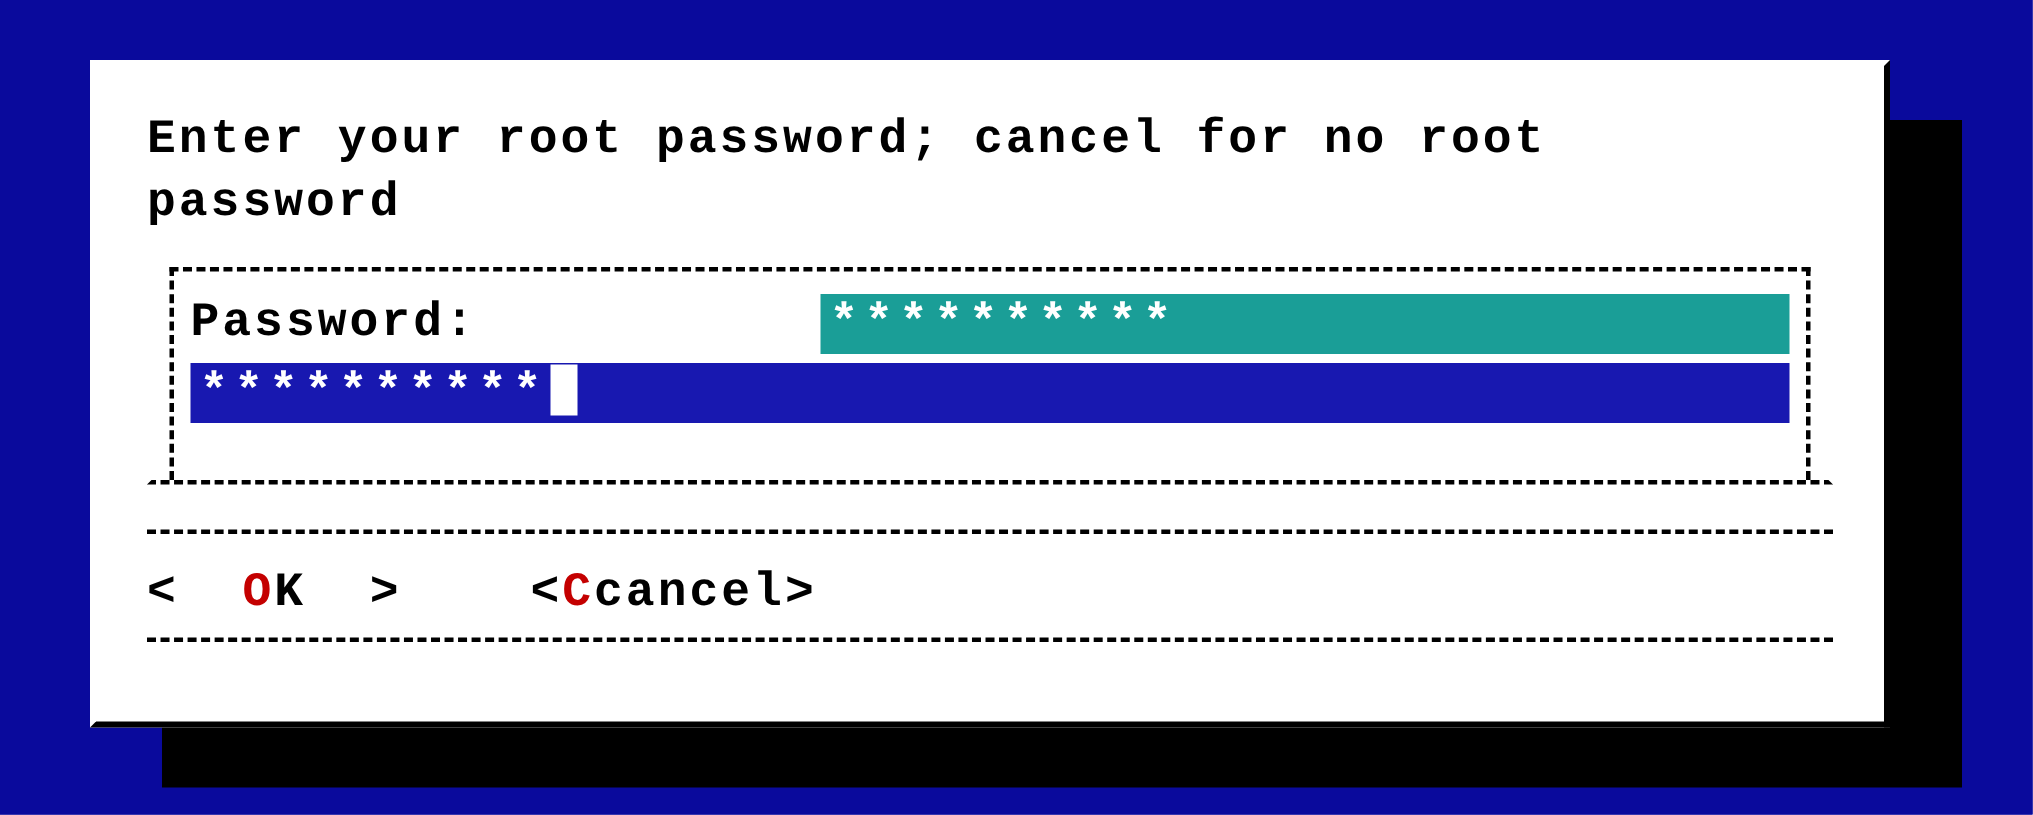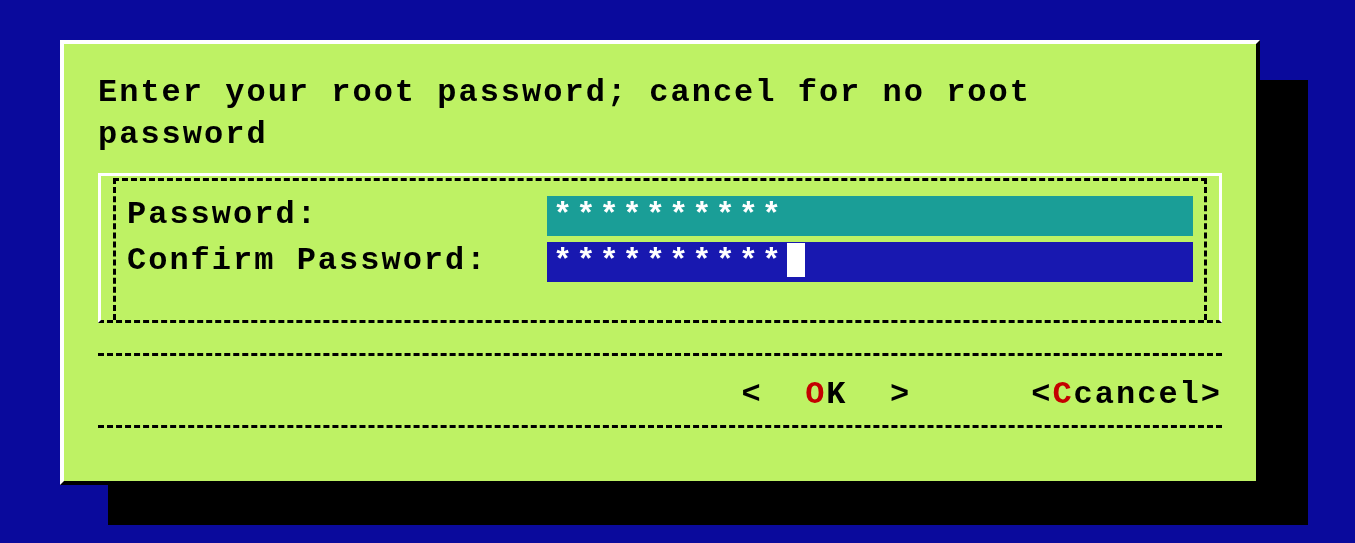--- a/index.html
+++ b/index.html
@@ -24,21 +24,21 @@
     width: 1200px;
     height: 445px;
     background: #000000;
   }
   .dialog {
     position: absolute;
     left: 60px;
     top: 40px;
     width: 1200px;
     height: 445px;
-    background: #bef264;
+    background: #ffffff;
     box-sizing: border-box;
     border-top: 4px solid #ffffff;
     border-left: 4px solid #ffffff;
     border-right: 4px solid #000000;
     border-bottom: 4px solid #000000;
     padding: 28px 34px 20px 34px;
   }
   .prompt {
     font-size: 32px;
     font-weight: bold;
@@ -107,22 +107,22 @@
     margin-left: 2px;
     margin-top: -4px;
   }
   .button-row-sep {
     margin-top: 30px;
     border-top: 3px dashed #000000;
     position: relative;
   }
   .button-row {
     display: flex;
-    justify-content: flex-end;
-    gap: 120px;
+    justify-content: flex-start;
+    gap: 86px;
     font-size: 32px;
     font-weight: bold;
     color: #000000;
     letter-spacing: 2px;
     padding: 20px 0 12px 0;
   }
   .button-row-bottom {
     border-top: 3px dashed #000000;
   }
   .btn {
@@ -152,21 +152,20 @@
       <div class="dash-border-left"></div>
       <div class="dash-border-right"></div>
       <div class="fields">
         <div class="field-row">
           <div class="field-label">Password:</div>
           <div class="field-input inactive">
             <span>**********</span>
           </div>
         </div>
         <div class="field-row">
-          <div class="field-label">Confirm Password:</div>
           <div class="field-input active">
             <span>**********</span><span class="cursor"></span>
           </div>
         </div>
       </div>
     </div>
 
     <div class="button-row-sep"></div>
     <div class="button-row">
       <span class="btn">

